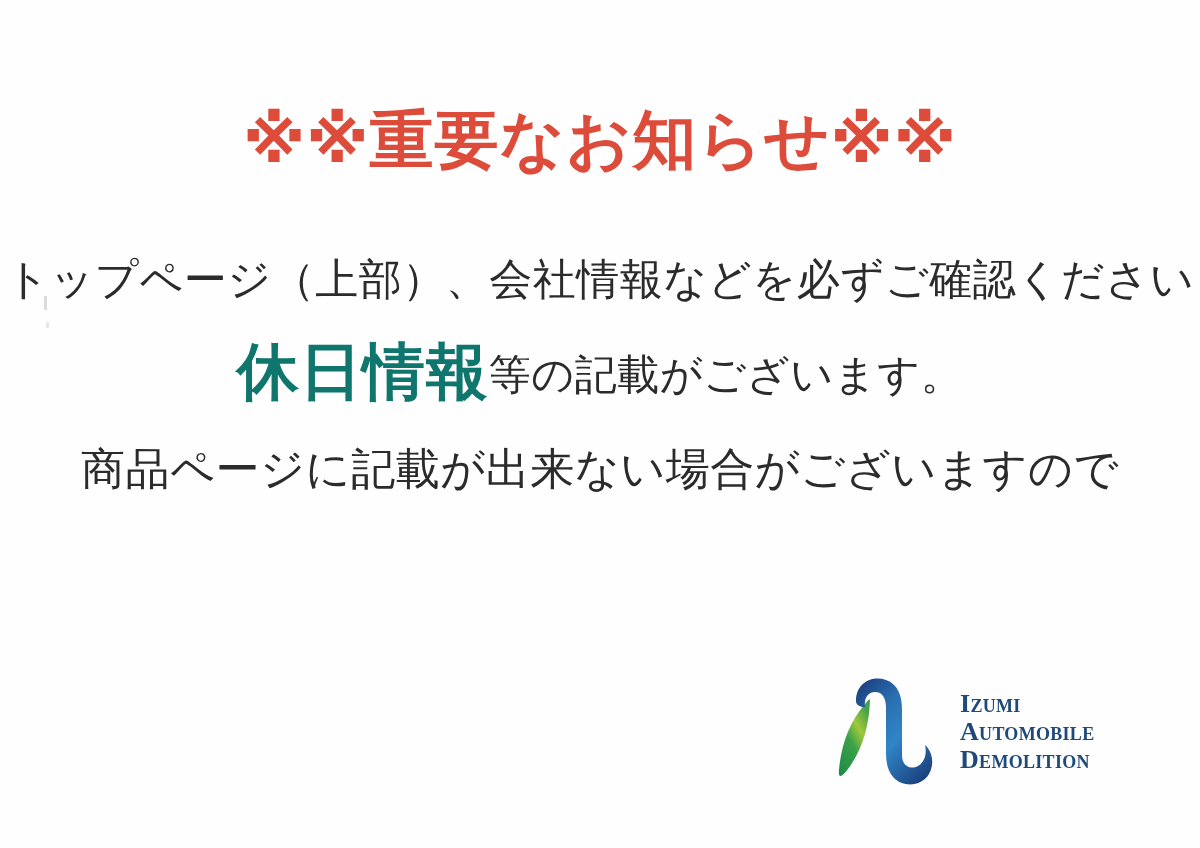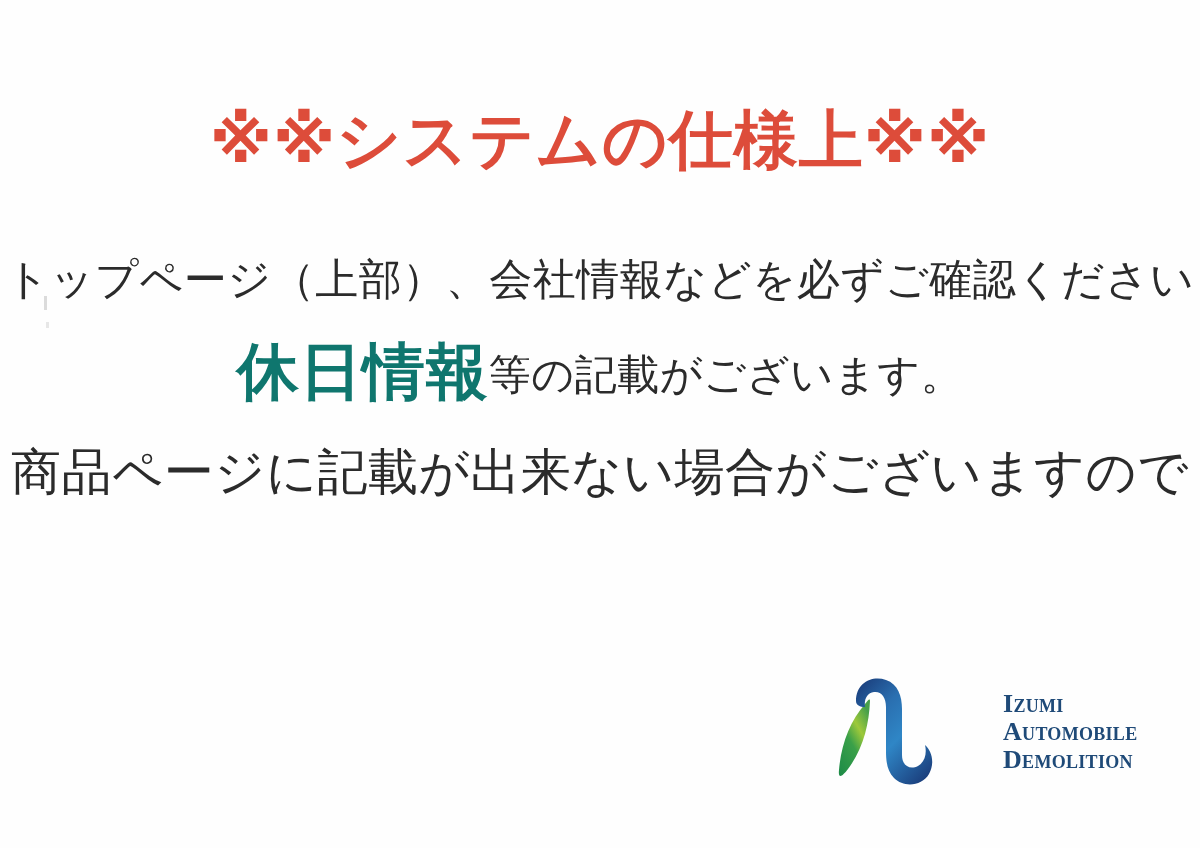--- a/index.html
+++ b/index.html
@@ -93,21 +93,21 @@
     letter-spacing: 0.5px;
   }
 
   .line-3 {
     font-size: 42px;
     letter-spacing: 0.5px;
     margin-bottom: 40px;
   }
 
   .line-4 {
-    font-size: 50px;
+    font-size: 44px;
     letter-spacing: 0.5px;
     margin-bottom: 56px;
   }
 
   .line-5 {
     font-size: 43px;
     letter-spacing: 0.5px;
   }
 
   
@@ -130,34 +130,33 @@
 
   .logo-wordmark {
     color: #1f4a78;
     font-family: "Liberation Serif", "DejaVu Serif", serif;
     font-variant: small-caps;
     font-weight: 600;
     font-size: 26px;
     line-height: 1.08;
     letter-spacing: 0.3px;
     white-space: nowrap;
-    margin-left: 43px;
   }
 
   .logo-wordmark div { display: block; }
 </style>
 </head>
 <body>
 
 <div id="notice-sheet">
 
   <div class="scan-speck"></div>
   <div class="scan-speck b"></div>
 
-  <div class="headline">※※システムの仕様上※※</div>
+  <div class="headline">※※重要なお知らせ※※</div>
 
   <div class="body-block">
 
     <div class="line line-1">トップページ（上部）、会社情報などを必ずご確認ください</div>
 
     <div class="line line-2">
       <span class="kyujitsu">休日情報</span><span class="line-2-tail">等の記載がございます。</span>
     </div>
 
 

